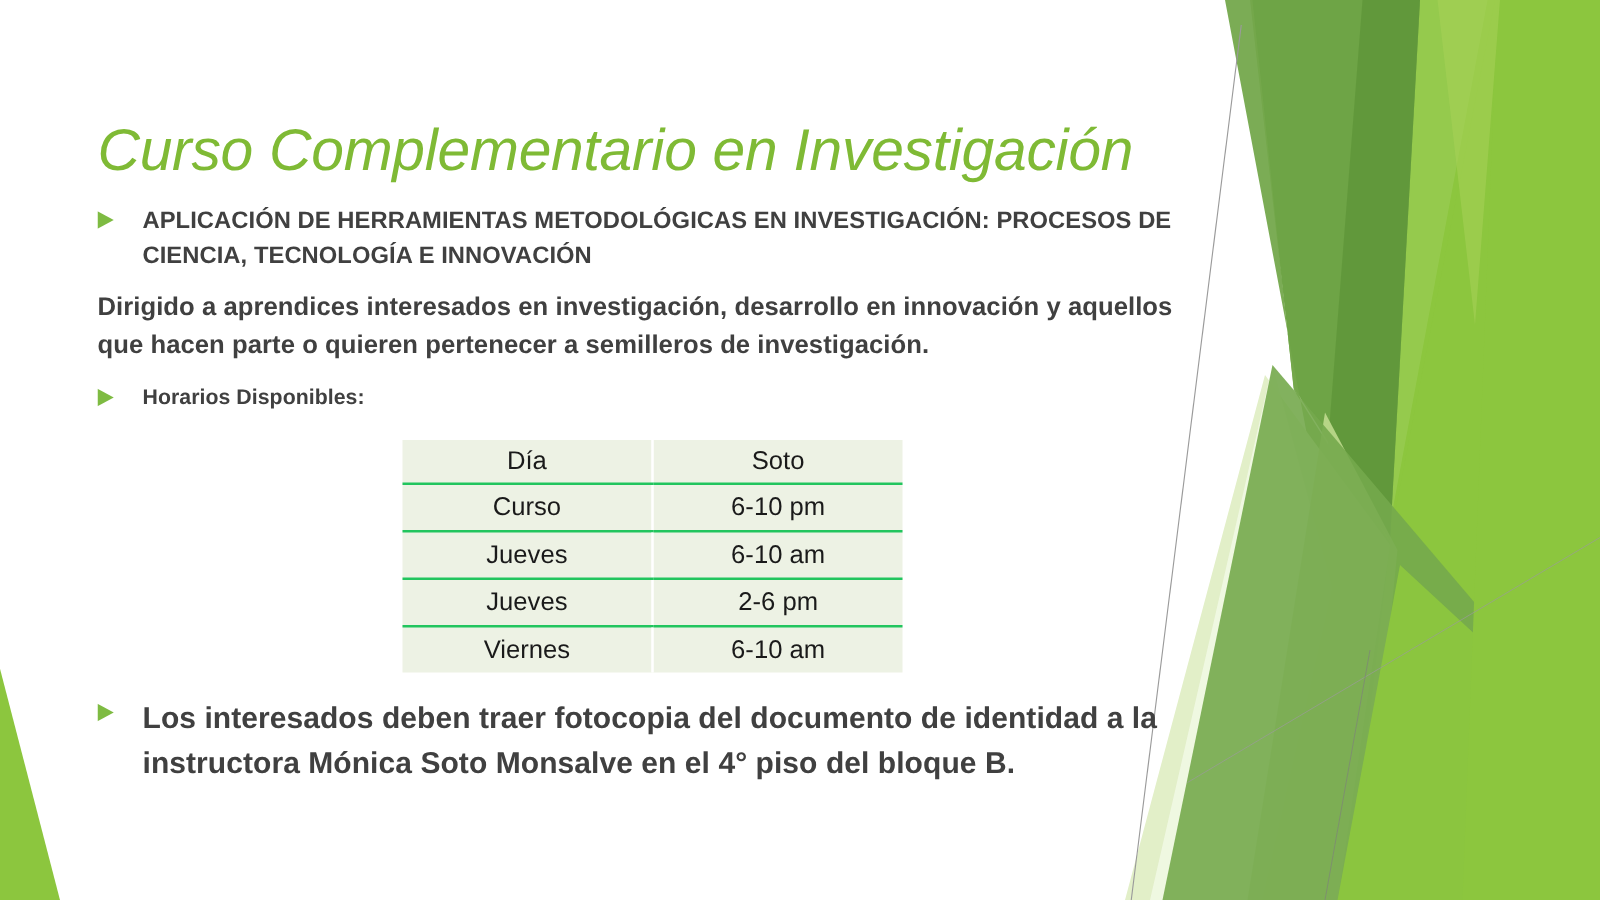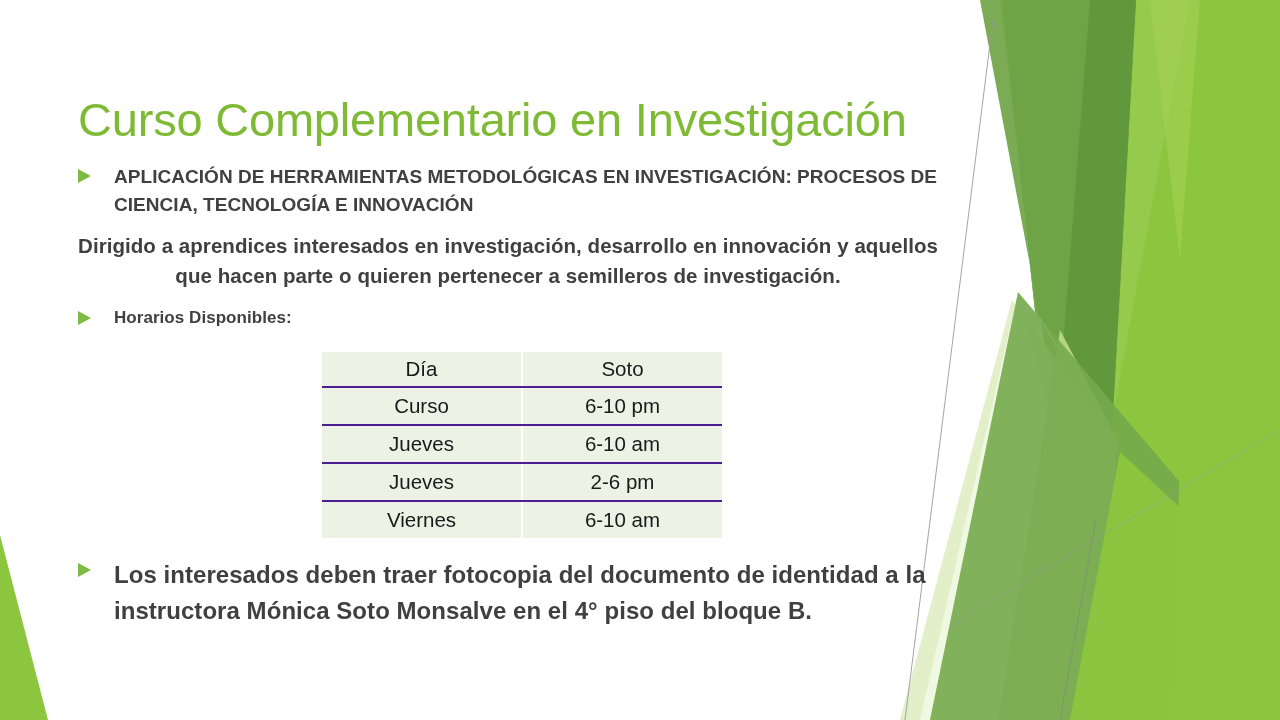--- a/index.html
+++ b/index.html
@@ -45,20 +45,21 @@
     position: absolute;
     left: 78px;
     top: 62px;
     width: 880px;
     font-size: 47px;
     line-height: 1.15;
     font-weight: 400;
     color: #7FBA35;
     letter-spacing: -0.2px;
     white-space: nowrap;
+    font-style: italic;
   }
 
   .block {
     position: absolute;
     left: 78px;
     width: 860px;
     font-weight: bold;
   }
 
   .bullet-row {
@@ -85,21 +86,21 @@
   }
 
   .plain-text {
     color: #404040;
     font-size: 20.5px;
     line-height: 1.45;
     letter-spacing: 0.05px;
   }
 
   #bullet-course    { top: 163px; }
-  #paragraph-target { top: 231px; text-align: center; }
+  #paragraph-target { top: 231px; }
   #bullet-schedules { top: 305px; }
   #bullet-notice    { top: 557px; }
 
   #bullet-course .bullet-text { font-size: 19px; }
   #bullet-schedules .bullet-text { font-size: 17px; }
   #bullet-notice .bullet-text { font-size: 24px; }
 
   
   #schedule-table {
     position: absolute;
@@ -107,21 +108,21 @@
     top: 352px;
     width: 400px;
     border-collapse: collapse;
     table-layout: fixed;
   }
 
   #schedule-table td,
   #schedule-table th {
     background: #EDF2E4;
     border: none;
-    border-bottom: 2px solid #4c1d95;
+    border-bottom: 2px solid #22c55e;
     border-right: 2px solid #ffffff;
     height: 36px;
     text-align: center;
     vertical-align: middle;
     font-size: 20.5px;
     font-weight: 400;
     color: #1a1a1a;
     padding: 0;
   }
   #schedule-table th { height: 34px; }

